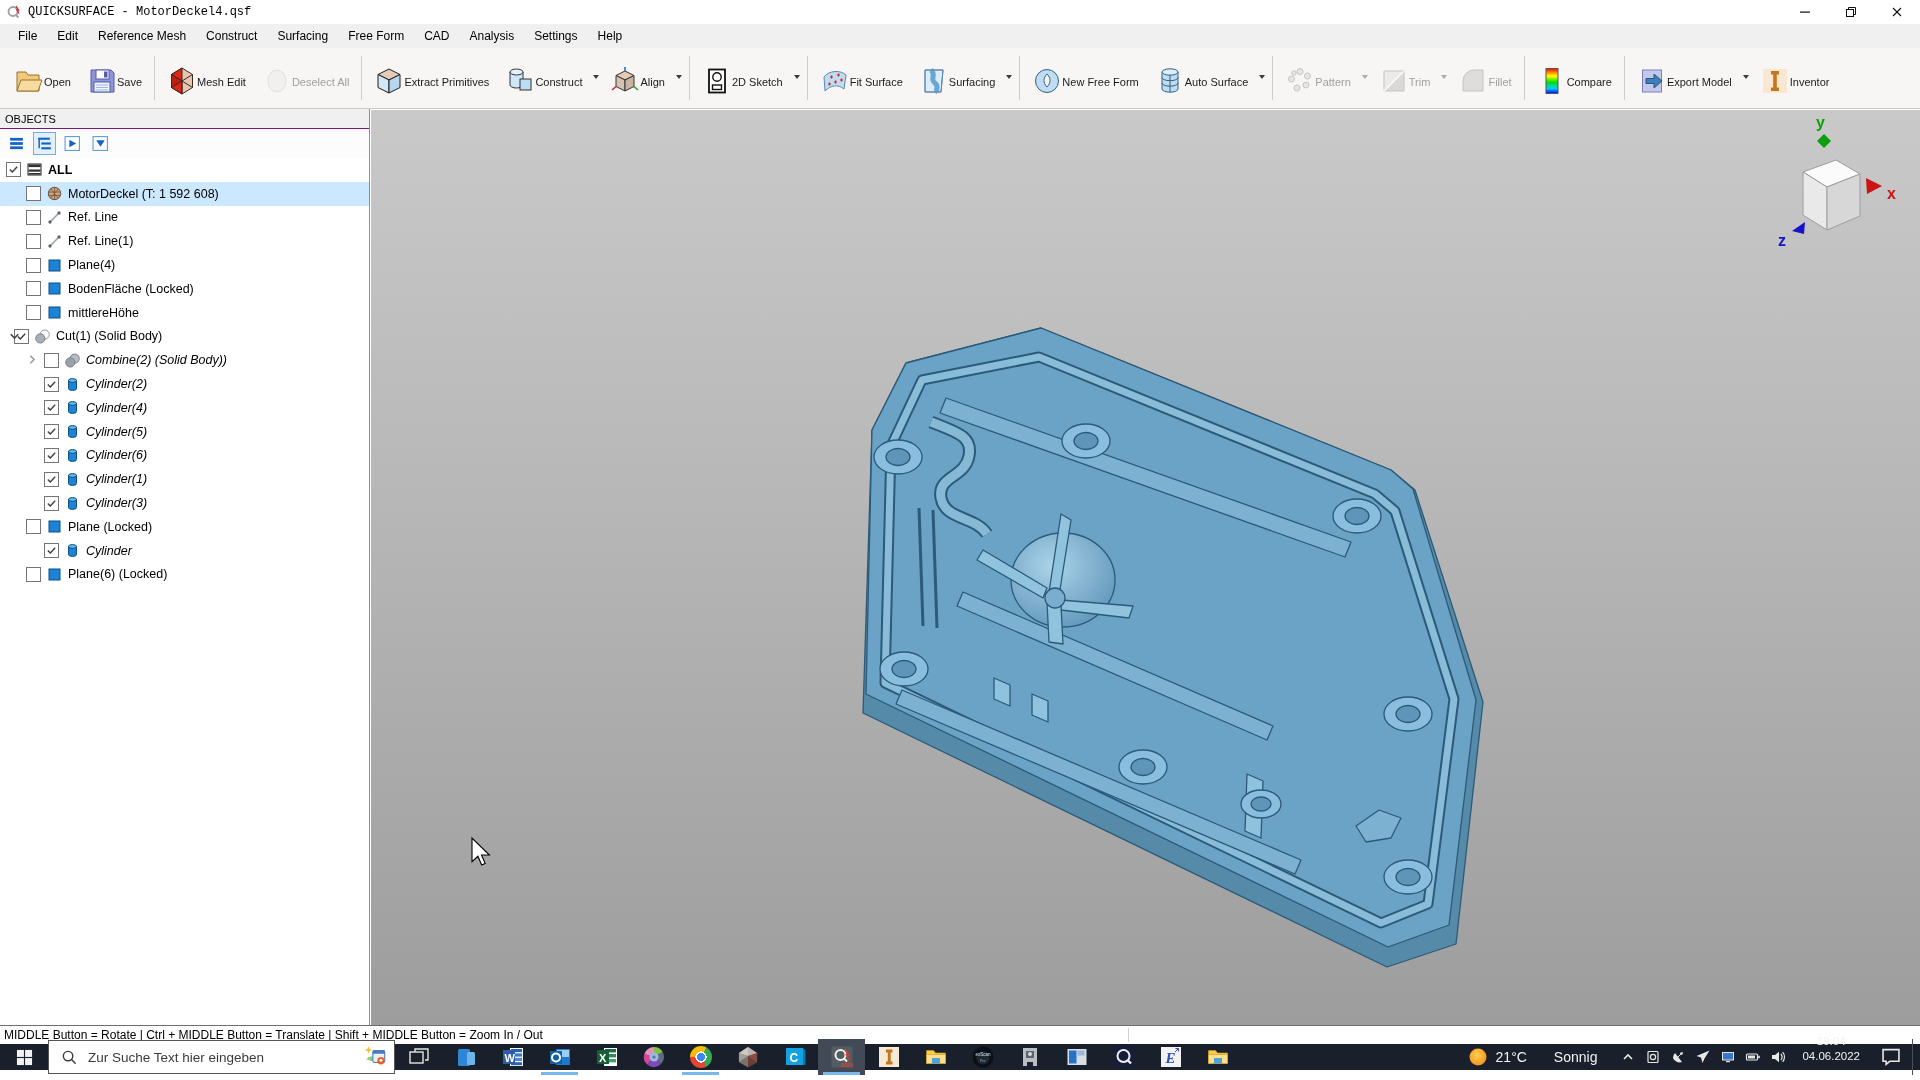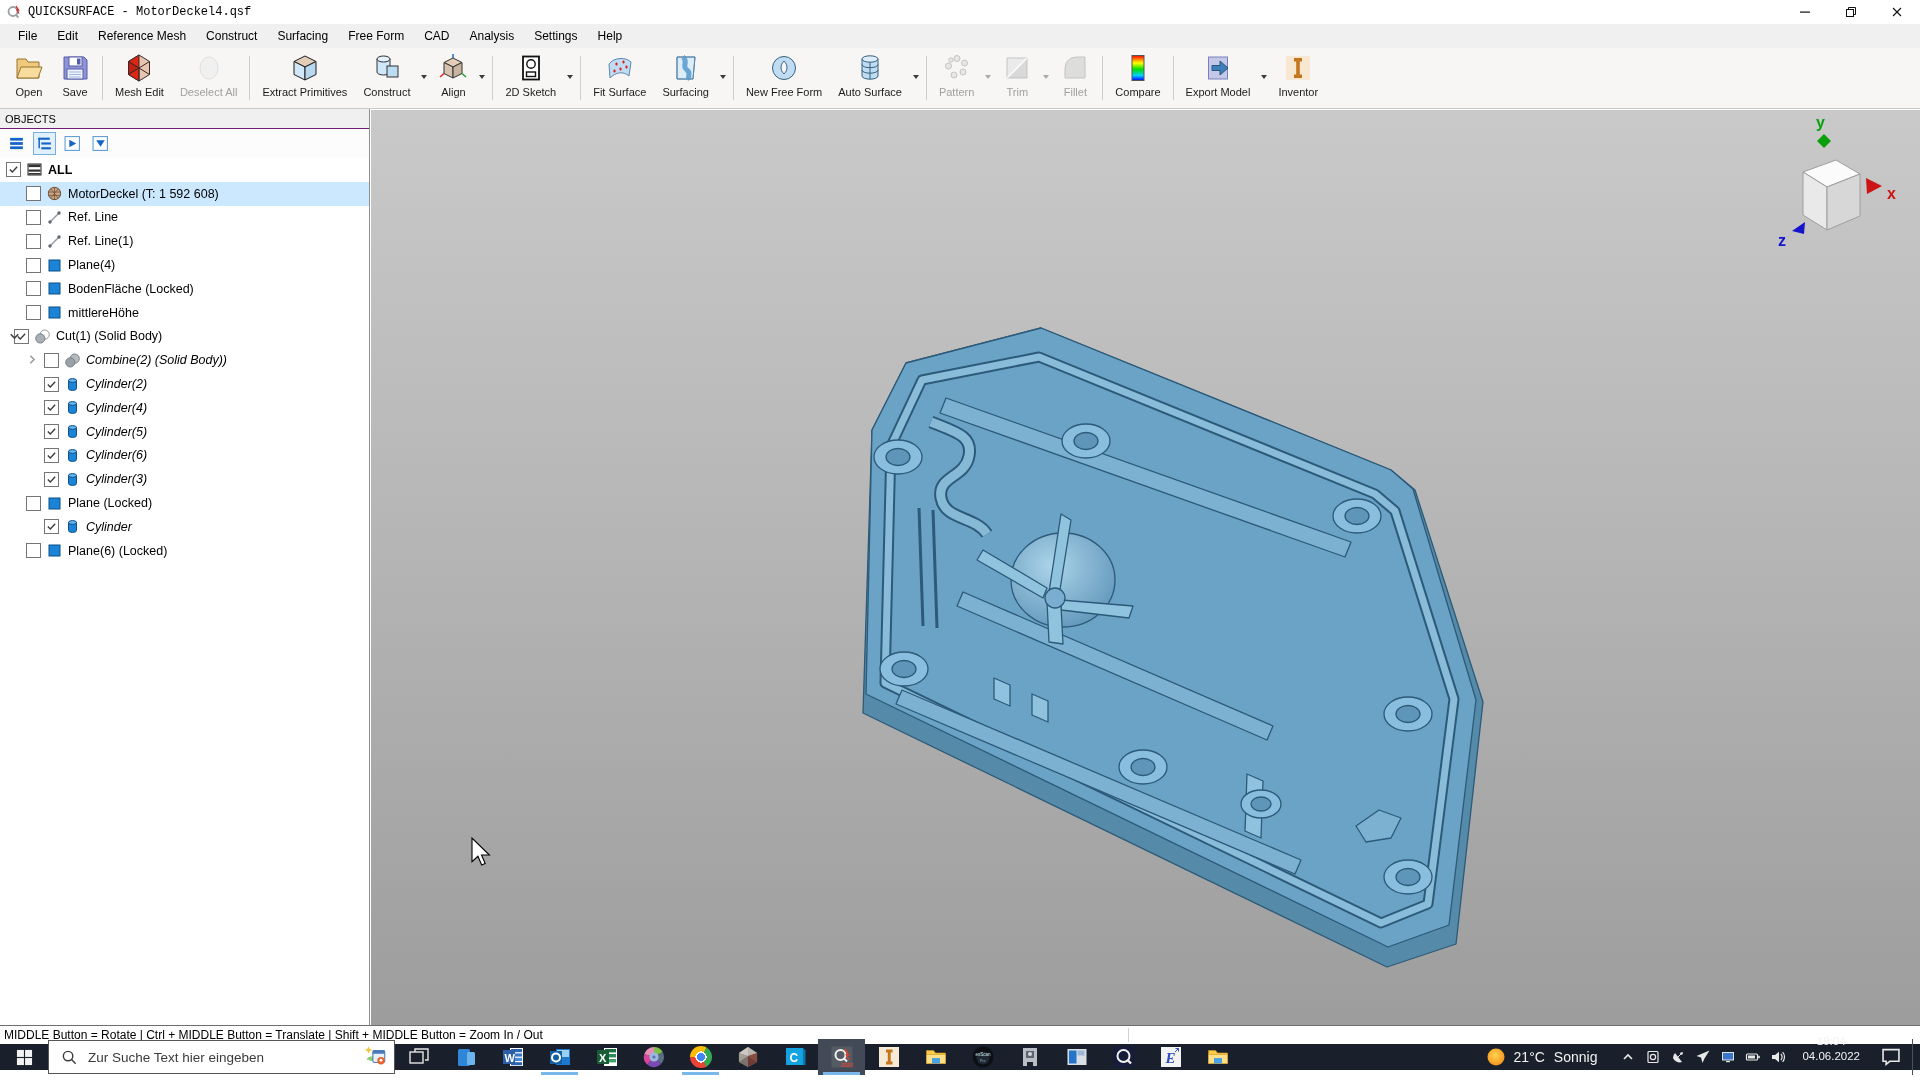--- a/index.html
+++ b/index.html
@@ -14,21 +14,21 @@
   .wincontrols{margin-left:auto;display:flex;height:100%}
   .wbtn{width:46px;height:100%;display:flex;align-items:center;justify-content:center}
   .wbtn .wicon{width:12px;height:12px}
   
   .menubar{position:absolute;left:0;top:24px;right:0;height:24px;background:#f0f0f0;
            display:flex;align-items:center;font-size:12px;padding-left:8px}
   .menu-item{padding:0 10px;height:100%;display:flex;align-items:center}
   
   .toolbar{position:absolute;left:0;top:48px;right:0;height:61px;background:#f7f6f5;
            border-bottom:1px solid #c9c9c9;display:flex;align-items:stretch;padding:4px 0 0 6px;box-sizing:border-box}
-  .tb-btn{display:flex;flex-direction:column;align-items:center;padding:1px 8px 0}
+  .tb-btn{display:flex;align-items:center;padding:1px 8px 0}
   .tb-btn .ticon{width:30px;height:30px}
   .tb-btn .ticon svg{width:100%;height:100%}
   .tb-btn .tlabel{font-size:11px;margin-top:3px;white-space:nowrap;color:#1b1b1b}
   .tb-btn.disabled .tlabel{color:#a0a0a0}
   .tb-btn.disabled .ticon{opacity:.55;filter:grayscale(1)}
   .tb-dd{width:12px;display:flex;justify-content:center;align-self:flex-start;margin-top:23px}
   .dd-tri{width:0;height:0;border-left:3.5px solid transparent;border-right:3.5px solid transparent;
           border-top:4.5px solid #3c3c3c}
   .tb-dd.disabled .dd-tri{border-top-color:#aaaaaa}
   .tb-sep{width:1px;background:#cdcdcd;margin:4px 4px 8px 4px}
@@ -80,21 +80,21 @@
   .tb-app.active{background:#424a57}
   .tb-app .appicon{width:24px;height:24px}
   .tb-app .appicon svg{width:100%;height:100%}
   .tb-app .underline{position:absolute;left:5px;right:5px;bottom:0;height:2.6px;background:#79b8e8}
   .chrome-disc{display:block;width:22px;height:22px;border-radius:50%;margin:1px;
     background:radial-gradient(circle,#4285f4 0 25%,#ffffff 25% 36%,rgba(0,0,0,0) 36%),
                conic-gradient(from 150deg,#ea4335 0 120deg,#fbbc05 0 240deg,#34a853 0 360deg)}
   .tray{margin-left:auto;display:flex;align-items:center;color:#f2f2f2;padding-right:2px}
   .sunicon{width:20px;height:20px;margin-right:8px}
   .sunicon svg{width:100%;height:100%}
-  .weather{font-size:14px;display:flex;gap:9px;margin-right:18px;white-space:nowrap}
+  .weather{font-size:14px;display:flex;gap:27px;margin-right:18px;white-space:nowrap}
   .trayicon{width:16px;height:16px;margin:0 4.5px;flex:none}
   .trayicon svg{width:100%;height:100%}
   .clock{font-size:11.5px;line-height:1.3;text-align:center;margin:0 10px 16px 12px;white-space:nowrap}
   .action{width:22px;height:22px;margin:0 10px}
   .action svg{width:100%;height:100%}
   .sliver{width:5px;height:36px;border-left:1px solid #4a4f58}
 </style>
 </head>
 <body>
 
@@ -582,20 +582,34 @@
             <polyline points="2,6 4.7,8.7 10,3"></polyline>
           </svg>
         </span>
         <span class="ticon15">
           <svg viewBox="0 0 15 15">
             <path d="M3.5 3.5 v8 a4,1.9 0 0 0 8 0 v-8" fill="#1b84d6" stroke="#0d4f86"></path>
             <ellipse cx="7.5" cy="3.5" rx="4" ry="1.9" fill="#66b5ef" stroke="#0d4f86"></ellipse>
           </svg>
         </span>
         <span class="tlbl it">Cylinder(6)</span>
+      </div>
+      <div class="tree-row" style="padding-left:44px">
+        <span class="chk">
+          <svg viewBox="0 0 12 12" fill="none" stroke="#3c3c3c" stroke-width="1.5">
+            <polyline points="2,6 4.7,8.7 10,3"></polyline>
+          </svg>
+        </span>
+        <span class="ticon15">
+          <svg viewBox="0 0 15 15">
+            <path d="M3.5 3.5 v8 a4,1.9 0 0 0 8 0 v-8" fill="#1b84d6" stroke="#0d4f86"></path>
+            <ellipse cx="7.5" cy="3.5" rx="4" ry="1.9" fill="#66b5ef" stroke="#0d4f86"></ellipse>
+          </svg>
+        </span>
+        <span class="tlbl it">Cylinder(1)</span>
       </div>
       <div class="tree-row" style="padding-left:44px">
         <span class="chk">
           <svg viewBox="0 0 12 12" fill="none" stroke="#3c3c3c" stroke-width="1.5">
             <polyline points="2,6 4.7,8.7 10,3"></polyline>
           </svg>
         </span>
         <span class="ticon15">
           <svg viewBox="0 0 15 15">
             <path d="M3.5 3.5 v8 a4,1.9 0 0 0 8 0 v-8" fill="#1b84d6" stroke="#0d4f86"></path>

